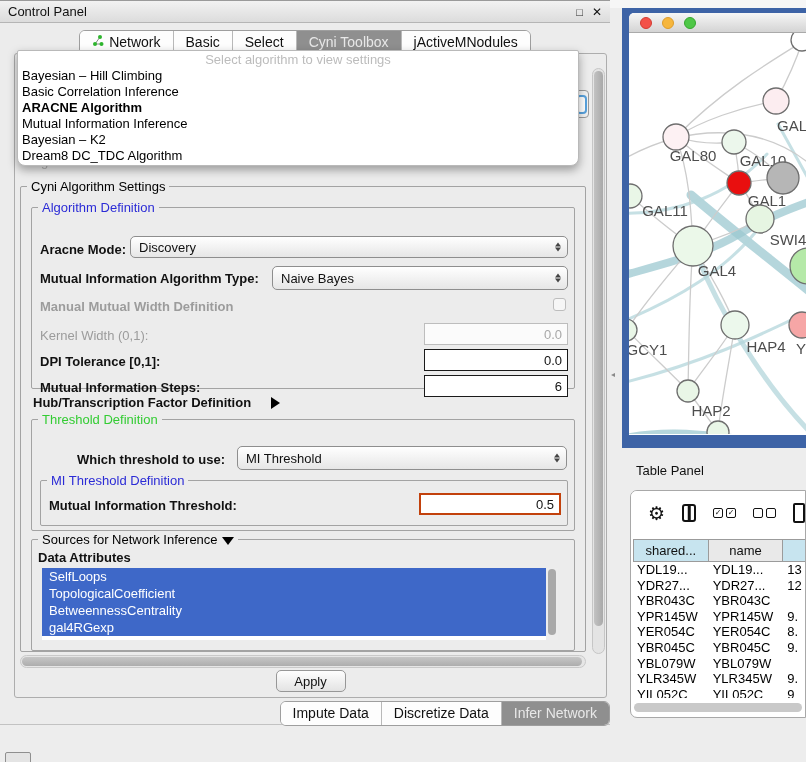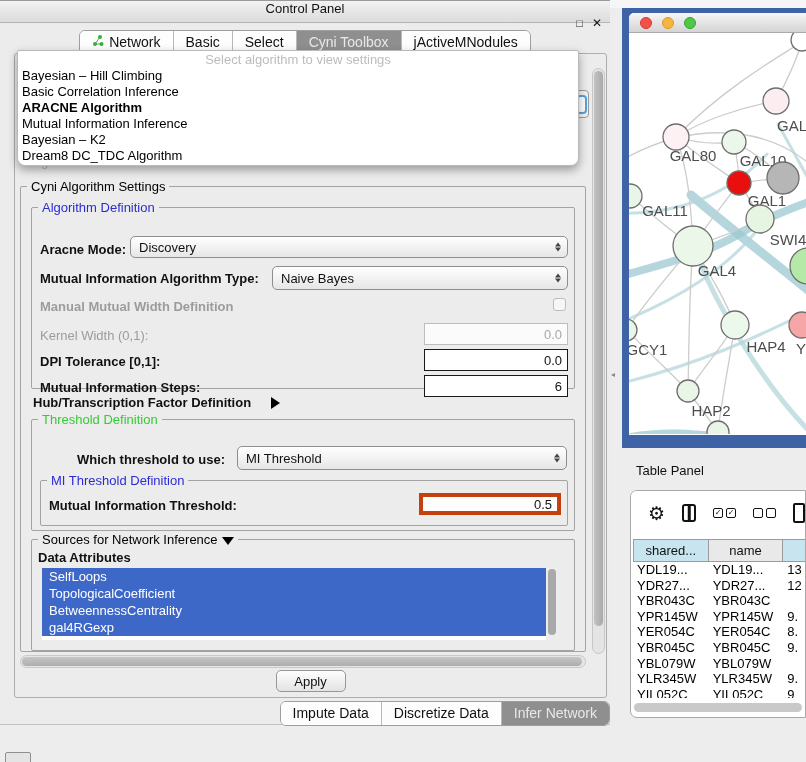--- a/index.html
+++ b/index.html
@@ -1,21 +1,21 @@
 <!DOCTYPE html>
 <html><head>
 <meta charset="utf-8">
 <style>
   * { margin:0; padding:0; box-sizing:border-box; }
   html,body { width:806px; height:762px; }
   body { font-family:"Liberation Sans","DejaVu Sans",sans-serif; background:#ededed; position:relative; overflow:hidden; }
 
   
   .control-panel { position:absolute; left:0; top:8; width:610px; height:725px; background:#ececec; border-top:1px solid #9a9a9a; border-bottom:1px solid #c2c2c2; }
-  .cp-titlebar { position:absolute; left:0; top:0; width:100%; height:22px; background:linear-gradient(#f2f2f2,#dcdcdc); border-bottom:1px solid #b5b5b5; display:flex; align-items:center; padding:0 8px;flex-direction:column; }
+  .cp-titlebar { position:absolute; left:0; top:0; width:100%; height:22px; background:linear-gradient(#f2f2f2,#dcdcdc); border-bottom:1px solid #b5b5b5; display:flex; align-items:center; padding:0 8px; }
   .cp-title { font-size:13px; color:#111; }
   .win-btns { margin-left:auto; display:flex; gap:9px; align-items:center; }
   .float-icon { font-size:11px; color:#222; cursor:default; }
   .close-icon { font-size:12px; font-weight:bold; color:#111; cursor:default; }
 
   .cp-tabs { position:absolute; left:0; top:29px; width:100%; display:flex; justify-content:center; }
   .seg-group { display:flex; border:1px solid #9e9e9e; border-radius:6px; overflow:hidden; background:#fff; }
   .seg-tab { font-size:14px; padding:3px 12px 4px 12px; border-left:1px solid #b9b9b9; color:#111; display:flex; align-items:center; gap:5px; white-space:nowrap; background:#fdfdfd; }
   .seg-tab:first-child { border-left:none; }
   .seg-tab.selected { background:#8f8f8f; color:#e8e8e8; }
@@ -39,21 +39,21 @@
   .legend.green { color:#33cc33; }
 
   .form-label { position:absolute; font-size:13px; font-weight:bold; color:#111; white-space:nowrap; }
   .form-label.dis { color:#9c9c9c; }
 
   .combo { position:absolute; border:1px solid #8e8e8e; border-radius:5px; background:linear-gradient(#ffffff,#e6e6e6); display:flex; align-items:center; font-size:13px; padding:0 22px 0 8px; color:#111; }
   .combo .spin { position:absolute; right:6px; top:50%; transform:translateY(-50%); display:flex; flex-direction:column; gap:1px; }
   .tri-up { width:0; height:0; border-left:3.5px solid transparent; border-right:3.5px solid transparent; border-bottom:4px solid #444; }
   .tri-down { width:0; height:0; border-left:3.5px solid transparent; border-right:3.5px solid transparent; border-top:4px solid #444; }
 
-  input.num { position:absolute; font-family:inherit; font-size:13px; text-align:right; padding:0 5px; border:4px solid #c2410c; background:#fff; color:#111; }
+  input.num { position:absolute; font-family:inherit; font-size:13px; text-align:right; padding:0 5px; border:2px solid #c2410c; background:#fff; color:#111; }
   input.num.strong { border:1.5px solid #1a1a1a; }
   input.num.dis { border:1px solid #bdbdbd; color:#a8a8a8; background:#fbfbfb; }
 
   .checkbox { position:absolute; width:13px; height:13px; border:1px solid #bdbdbd; border-radius:3px; background:#f6f6f6; }
 
   .hub-row { position:absolute; font-size:13px; font-weight:bold; color:#111; display:flex; align-items:center; gap:7px; }
   .arrow-right { width:0; height:0; border-top:6px solid transparent; border-bottom:6px solid transparent; border-left:9px solid #000; }
   .arrow-down-sm { display:inline-block; width:0; height:0; border-left:6px solid transparent; border-right:6px solid transparent; border-top:8px solid #000; vertical-align:middle; margin-left:4px; }
 
   .attr-list { position:absolute; left:10px; top:28px; width:516px; height:72px; background:#fff; overflow:hidden; }

